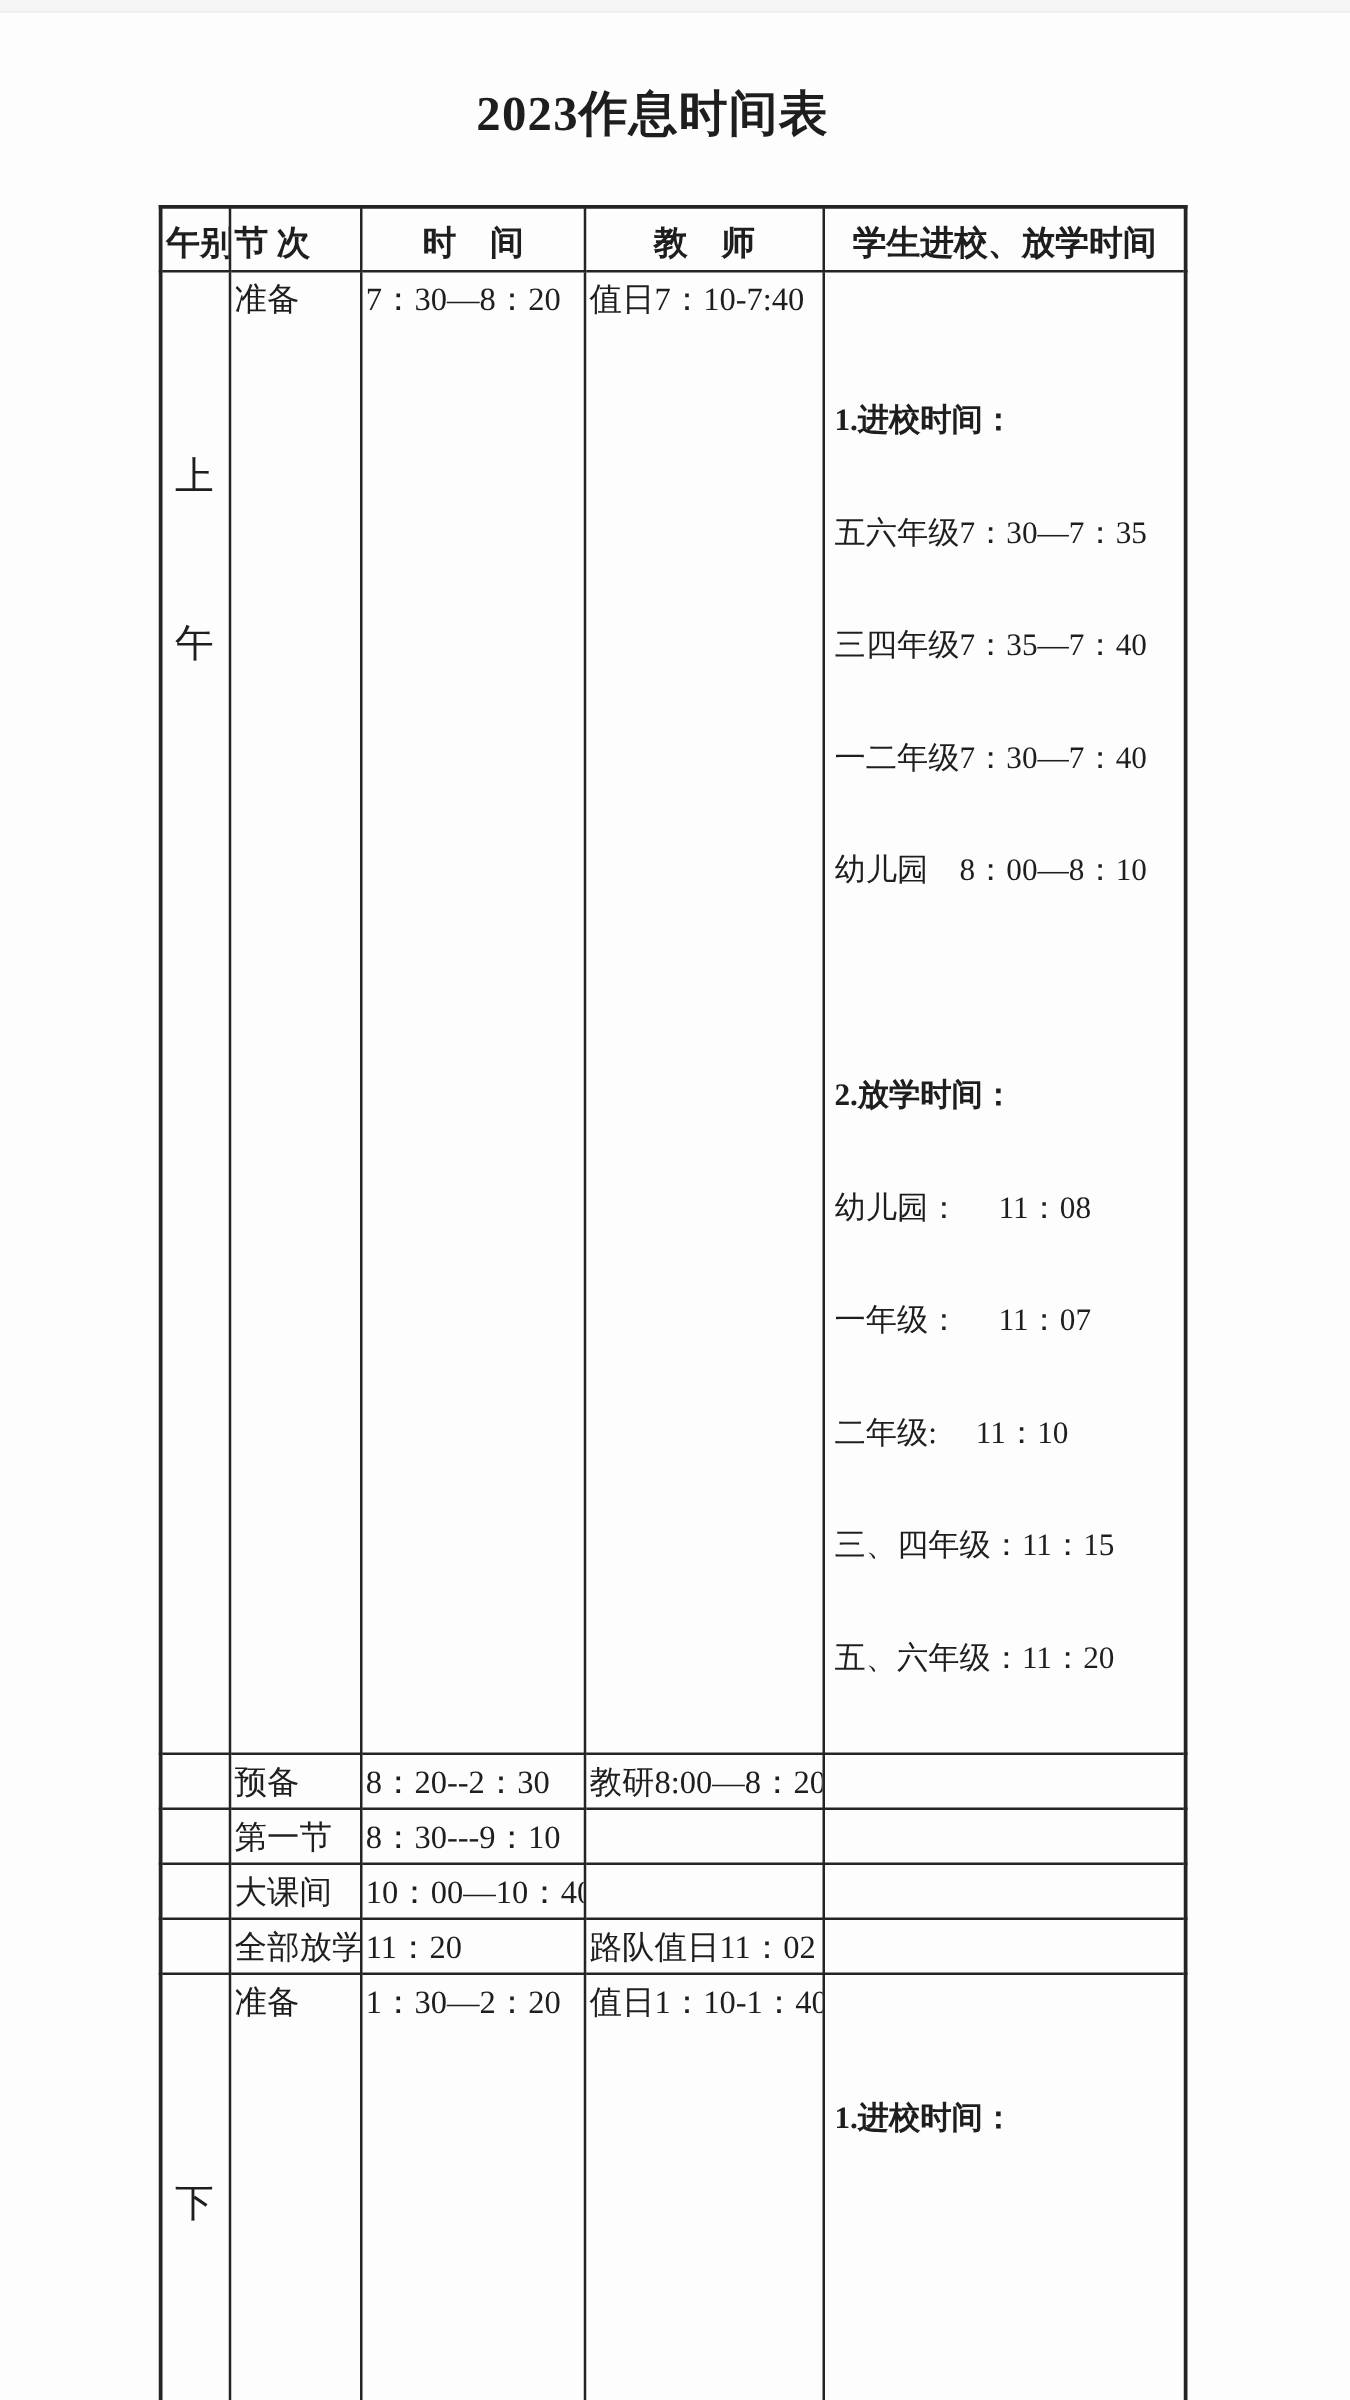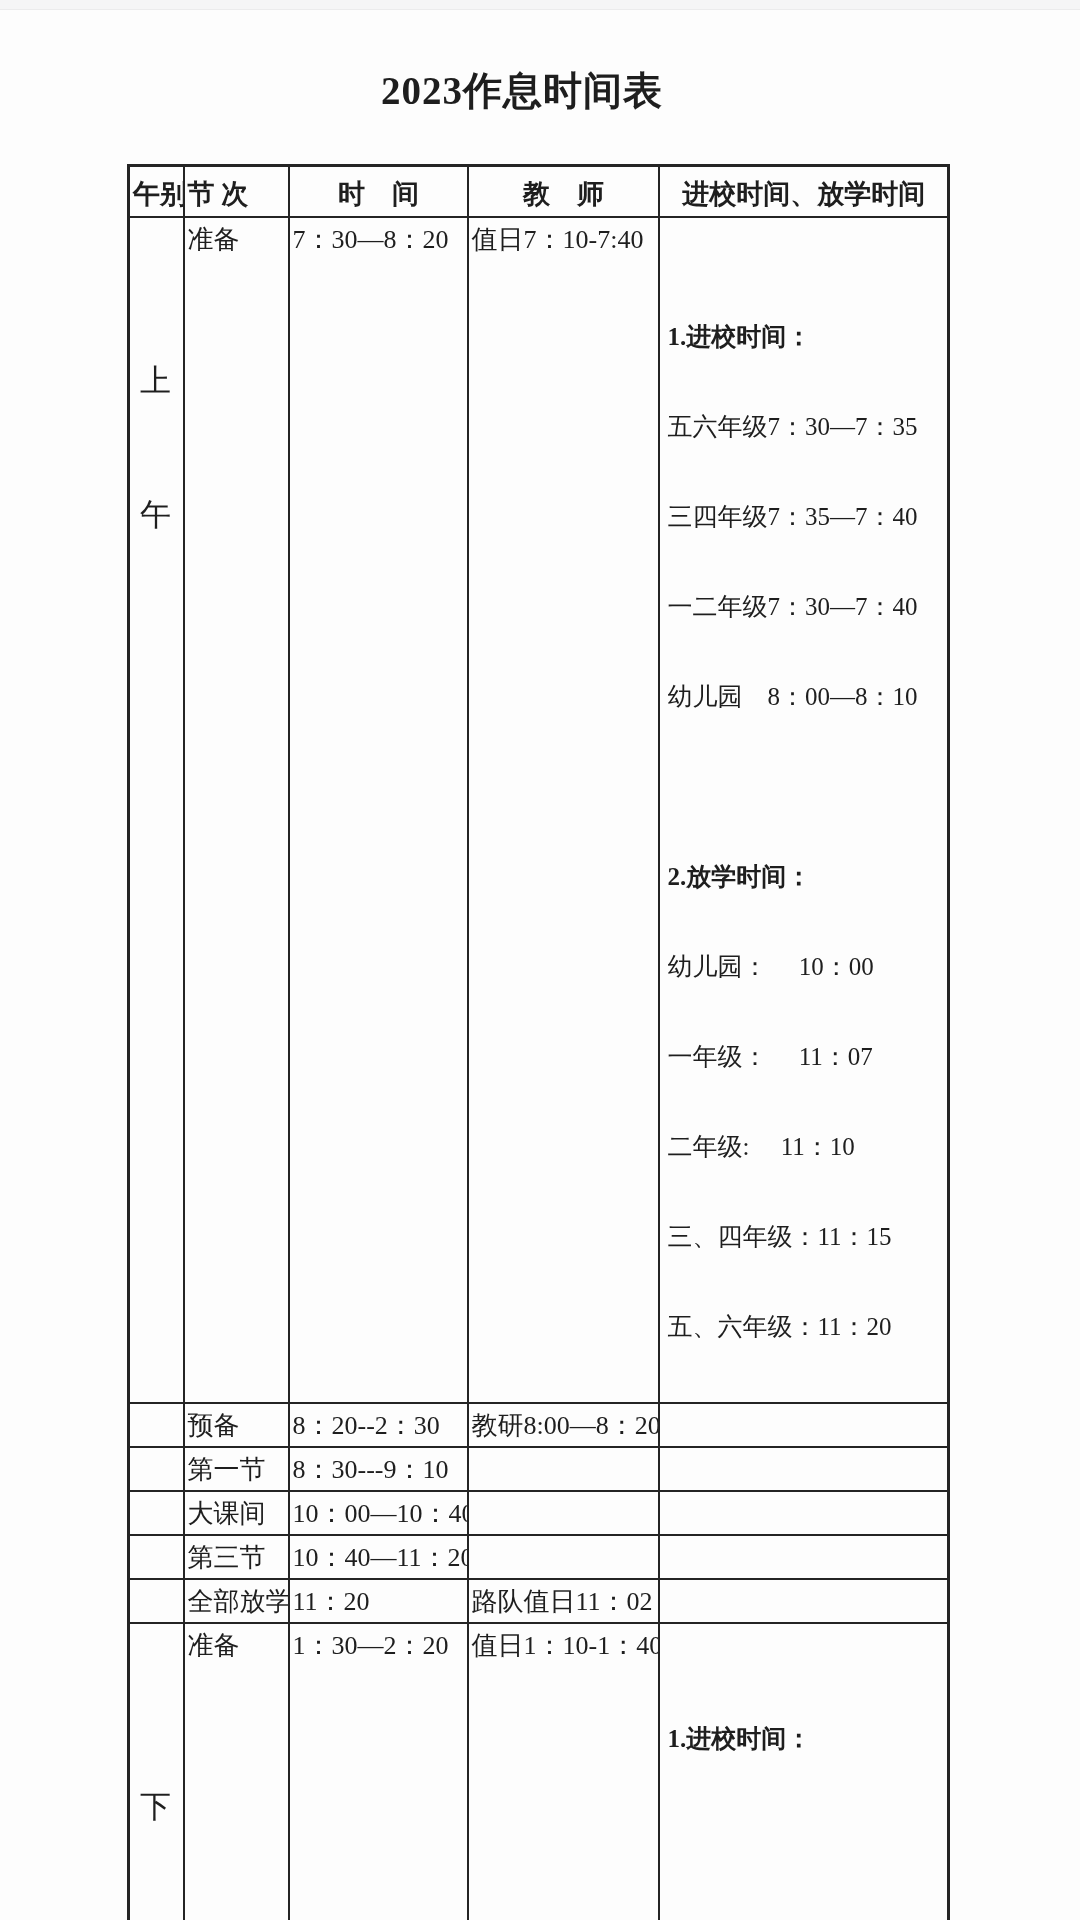--- a/index.html
+++ b/index.html
@@ -54,42 +54,42 @@
       <col style="width:191px">
       <col style="width:290px">
   </colgroup>
 
   <tbody>
       <tr class="h-header">
     <th class="h-left">午别</th>
     <th class="h-left">节 次</th>
     <th>时　间</th>
     <th>教　师</th>
-    <th>进校时间、放学时间</th>
+    <th>学生进校、放学时间</th>
   </tr>
 
   <tr class="am-tall">
     <td class="c-period">
       <div class="pchars">
         <div class="pchar">上</div>
         <div class="pchar">午</div>
       </div>
     </td>
     <td class="c-name">准备</td>
     <td class="c-time">7：30—8：20</td>
     <td class="c-teacher">值日7：10-7:40</td>
     <td class="c-student">
       <div class="sl-line sl-bold">1.进校时间：</div>
       <div class="sl-line">五六年级7：30—7：35</div>
       <div class="sl-line">三四年级7：35—7：40</div>
       <div class="sl-line">一二年级7：30—7：40</div>
       <div class="sl-line">幼儿园　8：00—8：10</div>
       <div class="sl-line"></div>
       <div class="sl-line sl-bold">2.放学时间：</div>
-      <div class="sl-line">幼儿园：　 10：00</div>
+      <div class="sl-line">幼儿园：　 11：08</div>
       <div class="sl-line">一年级：　 11：07</div>
       <div class="sl-line">二年级:　 11：10</div>
       <div class="sl-line">三、四年级：11：15</div>
       <div class="sl-line">五、六年级：11：20</div>
     </td>
   </tr>
 
   <tr class="am">
     <td class="c-period"></td>
     <td class="c-name">预备</td>
@@ -108,27 +108,20 @@
 
 
   <tr class="am">
     <td class="c-period"></td>
     <td class="c-name">大课间</td>
     <td class="c-time">10：00—10：40</td>
     <td class="c-teacher"></td>
     <td class="c-student"></td>
   </tr>
 
-  <tr class="am">
-    <td class="c-period"></td>
-    <td class="c-name">第三节</td>
-    <td class="c-time">10：40—11：20</td>
-    <td class="c-teacher"></td>
-    <td class="c-student"></td>
-  </tr>
 
   <tr class="am">
     <td class="c-period"></td>
     <td class="c-name">全部放学</td>
     <td class="c-time">11：20</td>
     <td class="c-teacher">路队值日11：02</td>
     <td class="c-student"></td>
   </tr>
 
   <tr class="pm-tall">

